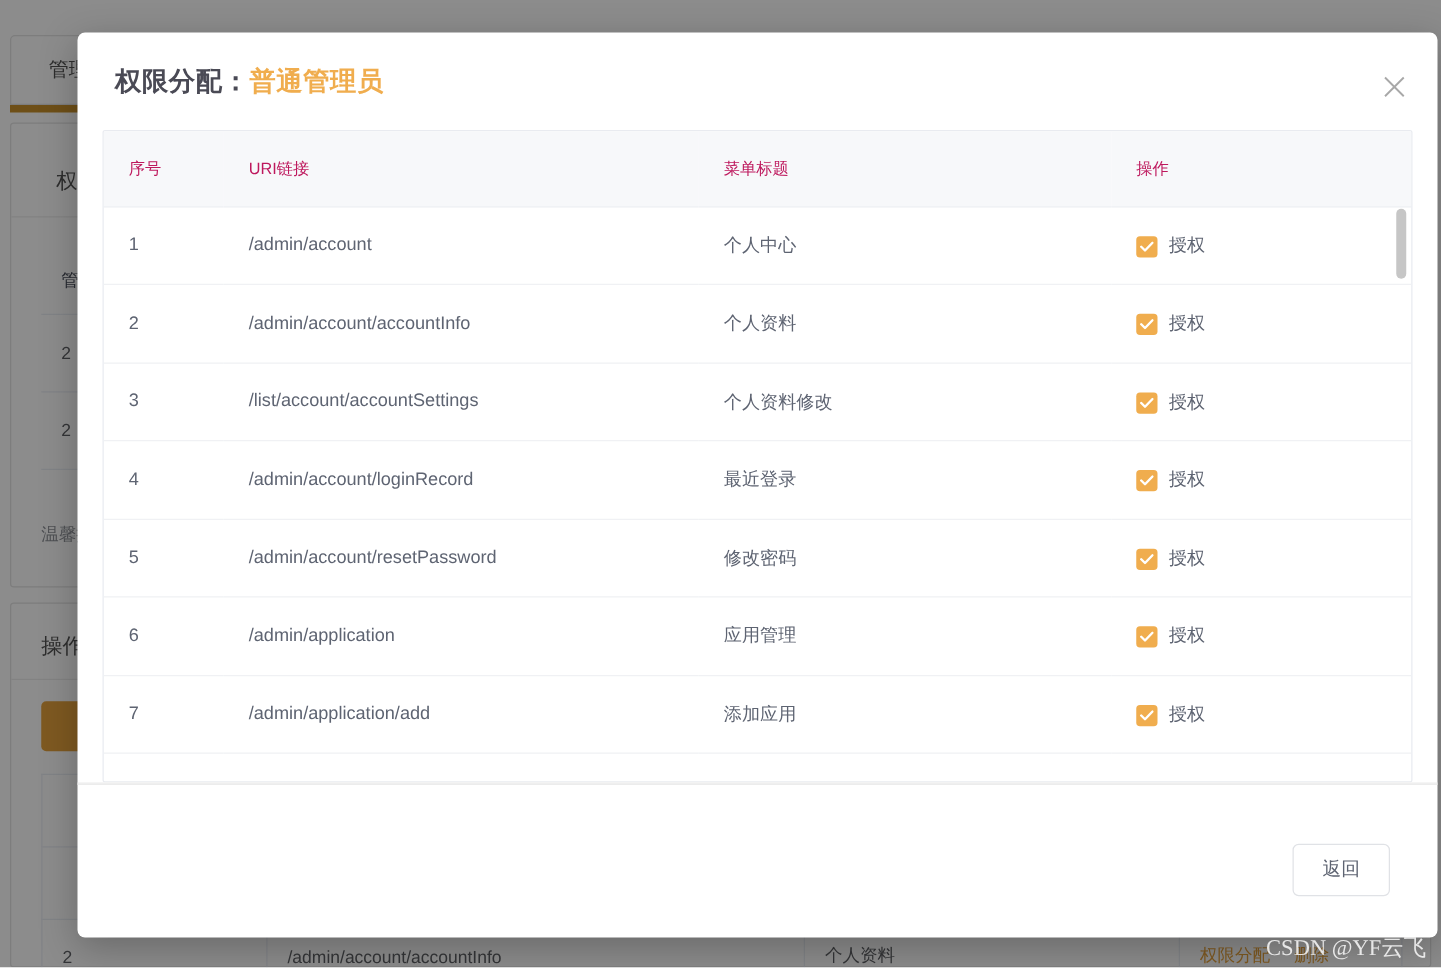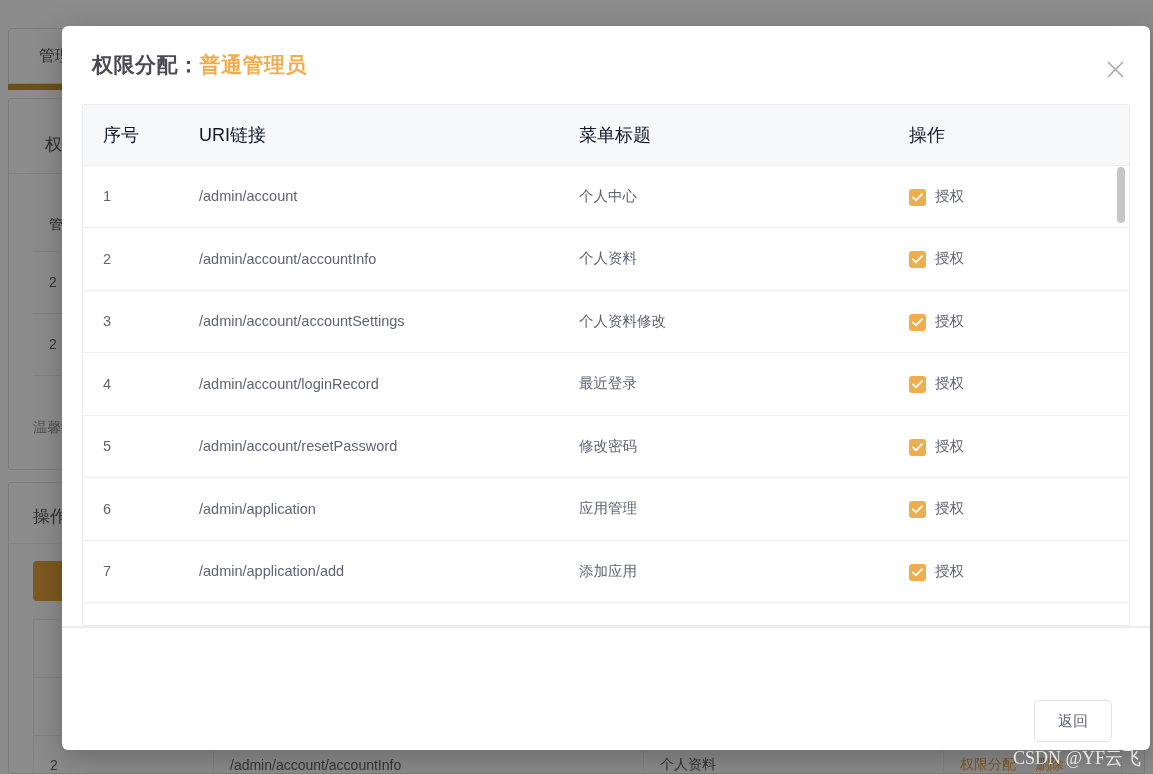--- a/index.html
+++ b/index.html
@@ -133,25 +133,25 @@
     width: 100%;
     border-collapse: collapse;
     font-size: 14.5px;
     color: #5e6472;
     table-layout: fixed;
   }
   .perm-table thead th {
     background: #f7f8fa;
     height: 60px;
     font-weight: normal;
-    color: #0f172a;
+    color: #be185d;
     text-align: left;
     padding: 0 20px;
     border-bottom: 1px solid #eceef2;
-    font-size: 18px;
+    font-size: 13px;
   }
   .perm-table tbody td {
     height: 62.5px;
     padding: 0 20px;
     border-bottom: 1px solid #f0f1f4;
     white-space: nowrap;
     overflow: hidden;
   }
   .col-idx { width: 96px; }
   .col-uri { width: 380px; }
@@ -179,21 +179,21 @@
     position: absolute; top: 2px; left: 0;
     width: 8px; height: 56px;
     background: #c6c6c6; border-radius: 5px;
   }
 
   .modal-footer {
     flex: 0 0 auto;
     height: 124px;
     border-top: 1px solid #ececec;
     margin: 0 0px;
-    display: flex; align-items: flex-end; justify-content: flex-end;
+    display: flex; align-items: center; justify-content: flex-end;
     padding: 22px 38px 8px 0;
     position: relative;
   }
   .footer-rule {
     position: absolute; left: 0; top: 0; width: 100%; height: 1px; background: #ececec;
   }
   .btn-back {
     min-width: 78px; height: 42px;
     padding: 0 18px;
     background: #fff;
@@ -348,21 +348,21 @@
                     <svg width="11" height="9" viewBox="0 0 11 9">
                         <path d="M1 4.4 L4 7.4 L10 1.2" stroke="#fff" stroke-width="1.9" fill="none" stroke-linecap="round" stroke-linejoin="round"></path>
                       </svg>
                   </span>
                   <span class="chk-label">授权</span>
                 </label>
               </td>
             </tr>
             <tr>
               <td>3</td>
-              <td>/admin/account/accountSettings</td>
+              <td>/list/account/accountSettings</td>
               <td>个人资料修改</td>
               <td>
                 <label class="chk-cell">
                   <span class="chkbox">
                     <svg width="11" height="9" viewBox="0 0 11 9">
                         <path d="M1 4.4 L4 7.4 L10 1.2" stroke="#fff" stroke-width="1.9" fill="none" stroke-linecap="round" stroke-linejoin="round"></path>
                       </svg>
                   </span>
                   <span class="chk-label">授权</span>
                 </label>

